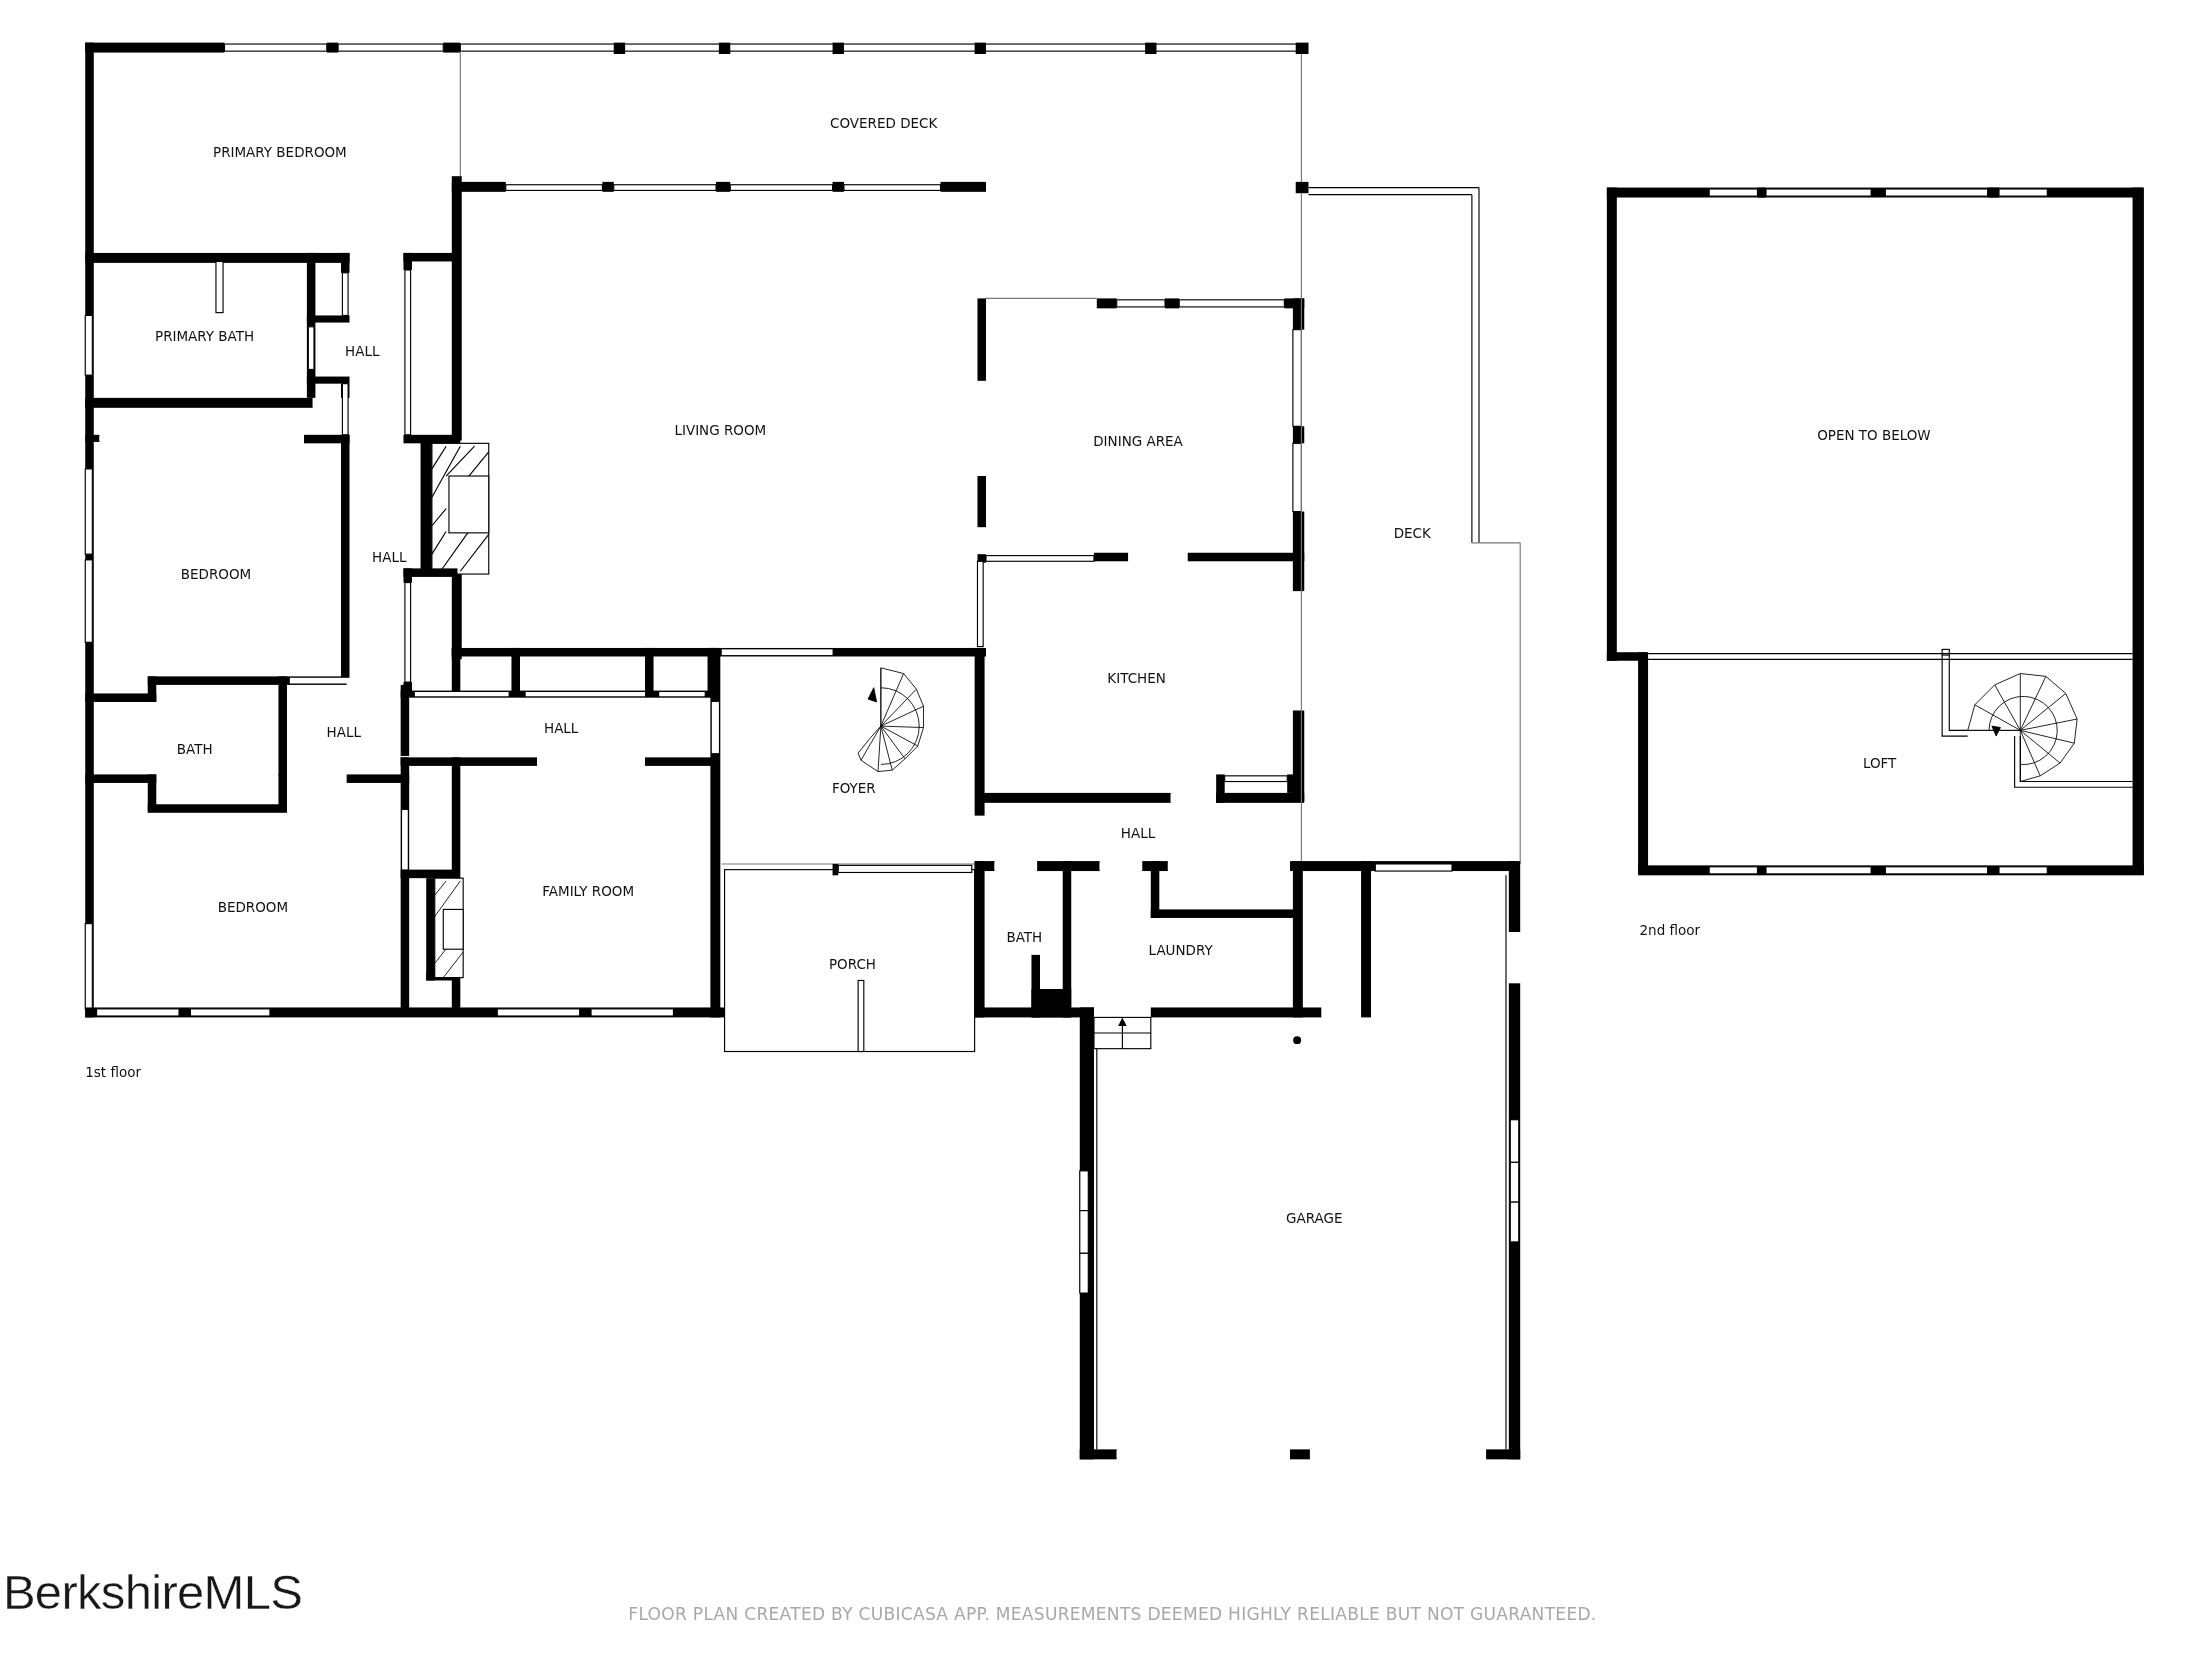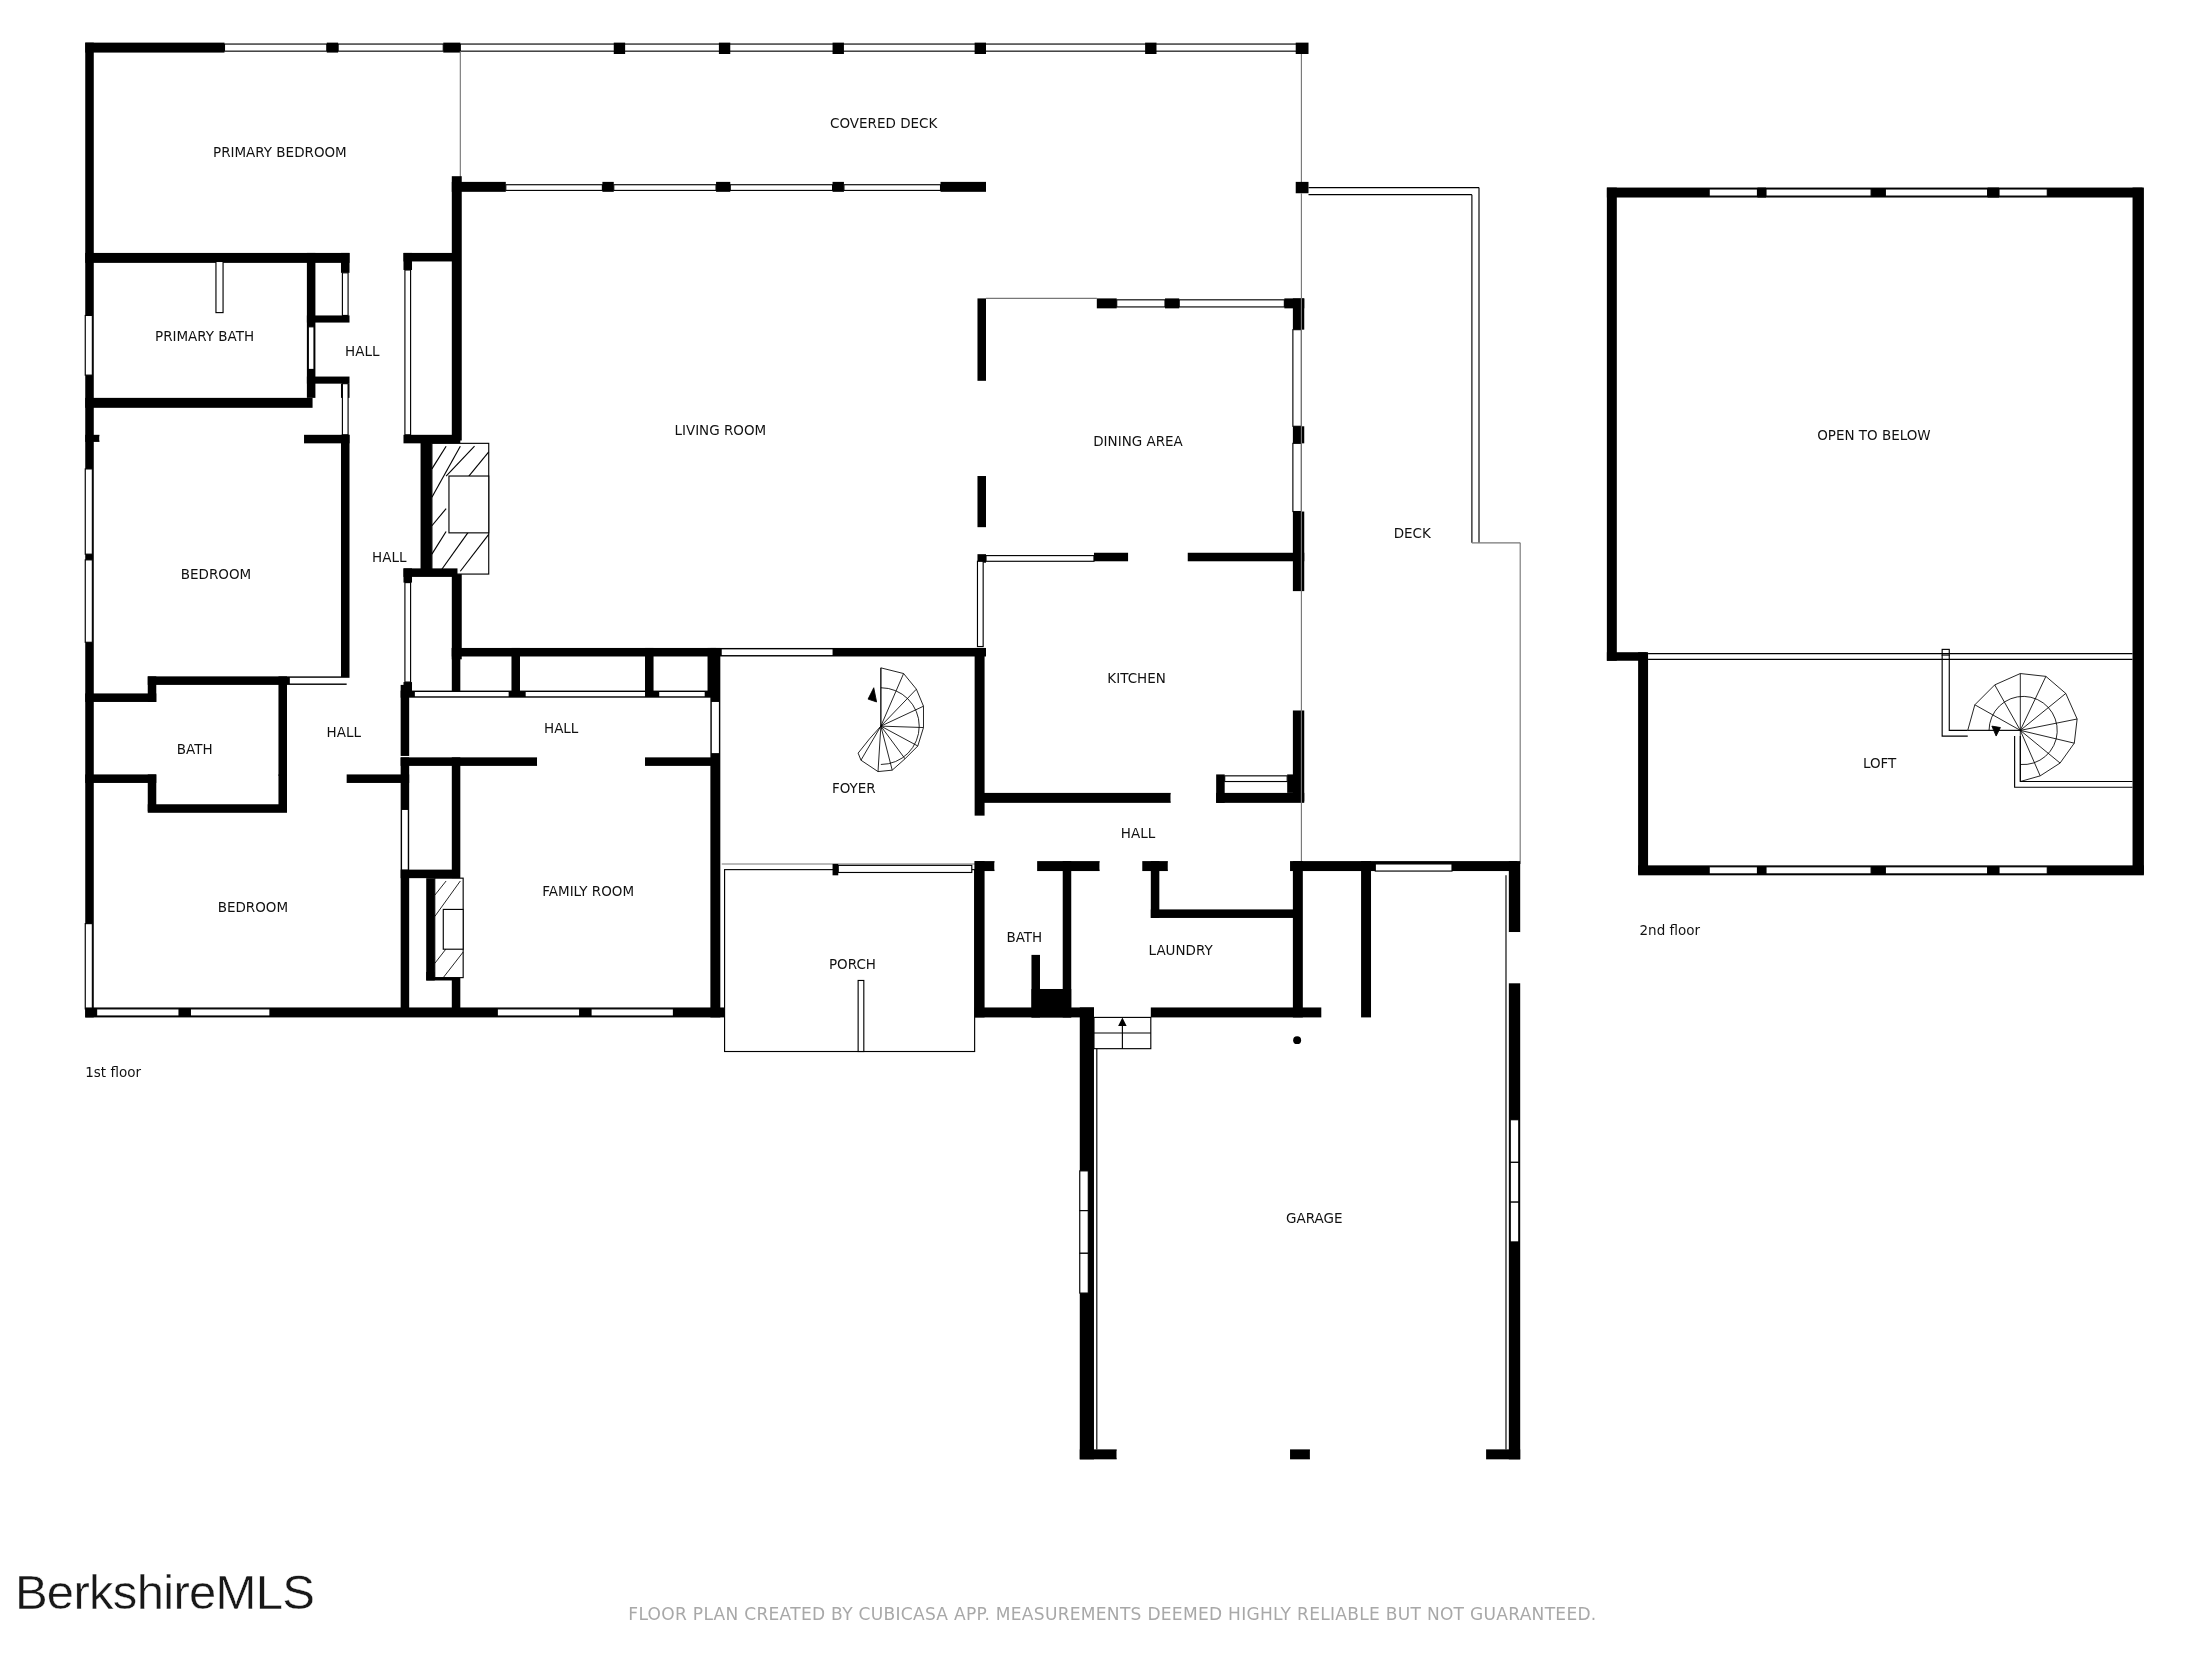--- a/index.html
+++ b/index.html
@@ -6,21 +6,21 @@
   body { width:2205px; height:1654px; position:relative; overflow:hidden; font-family:"Liberation Sans", sans-serif; }
   #plan { position:absolute; left:0; top:0; width:2205px; height:1654px; }
   .wall { fill:#000; }
   .win { fill:#fff; stroke:#000; stroke-width:0.8; }
   .thin { fill:none; stroke:#000; stroke-width:0.8; }
   .grey { fill:none; stroke:#777; stroke-width:0.8; }
   .open { fill:#fff; }
   .room-label { font-family:"DejaVu Sans", sans-serif; font-size:9.5px; fill:#111; text-anchor:middle; dominant-baseline:middle; }
   .floor-label { font-family:"DejaVu Sans", sans-serif; font-size:9.5px; fill:#111; }
   .footer-note { font-family:"DejaVu Sans", sans-serif; font-size:12px; fill:#a8a8a8; text-anchor:middle; letter-spacing:0.2px; }
-  .logo { position:absolute; left:2.9px; top:1564px; font-family:"Liberation Sans", sans-serif; font-weight:100; font-size:49px; color:#000; letter-spacing:-0.7px; -webkit-text-stroke:0.4px #fff; opacity:0.9;margin-left:12px; }
+  .logo { position:absolute; left:2.9px; top:1564px; font-family:"Liberation Sans", sans-serif; font-weight:100; font-size:49px; color:#000; letter-spacing:-0.7px; -webkit-text-stroke:0.4px #fff; opacity:0.9; }
 </style>
 </head>
 <body>
 
 <svg id="plan" viewBox="0 0 1552 1164" preserveAspectRatio="none" xmlns="http://www.w3.org/2000/svg">
 
   <g>
 
     <rect class="wall" x="60" y="30" width="6" height="686"></rect>
     <rect class="wall" x="60" y="30" width="98" height="7"></rect>

